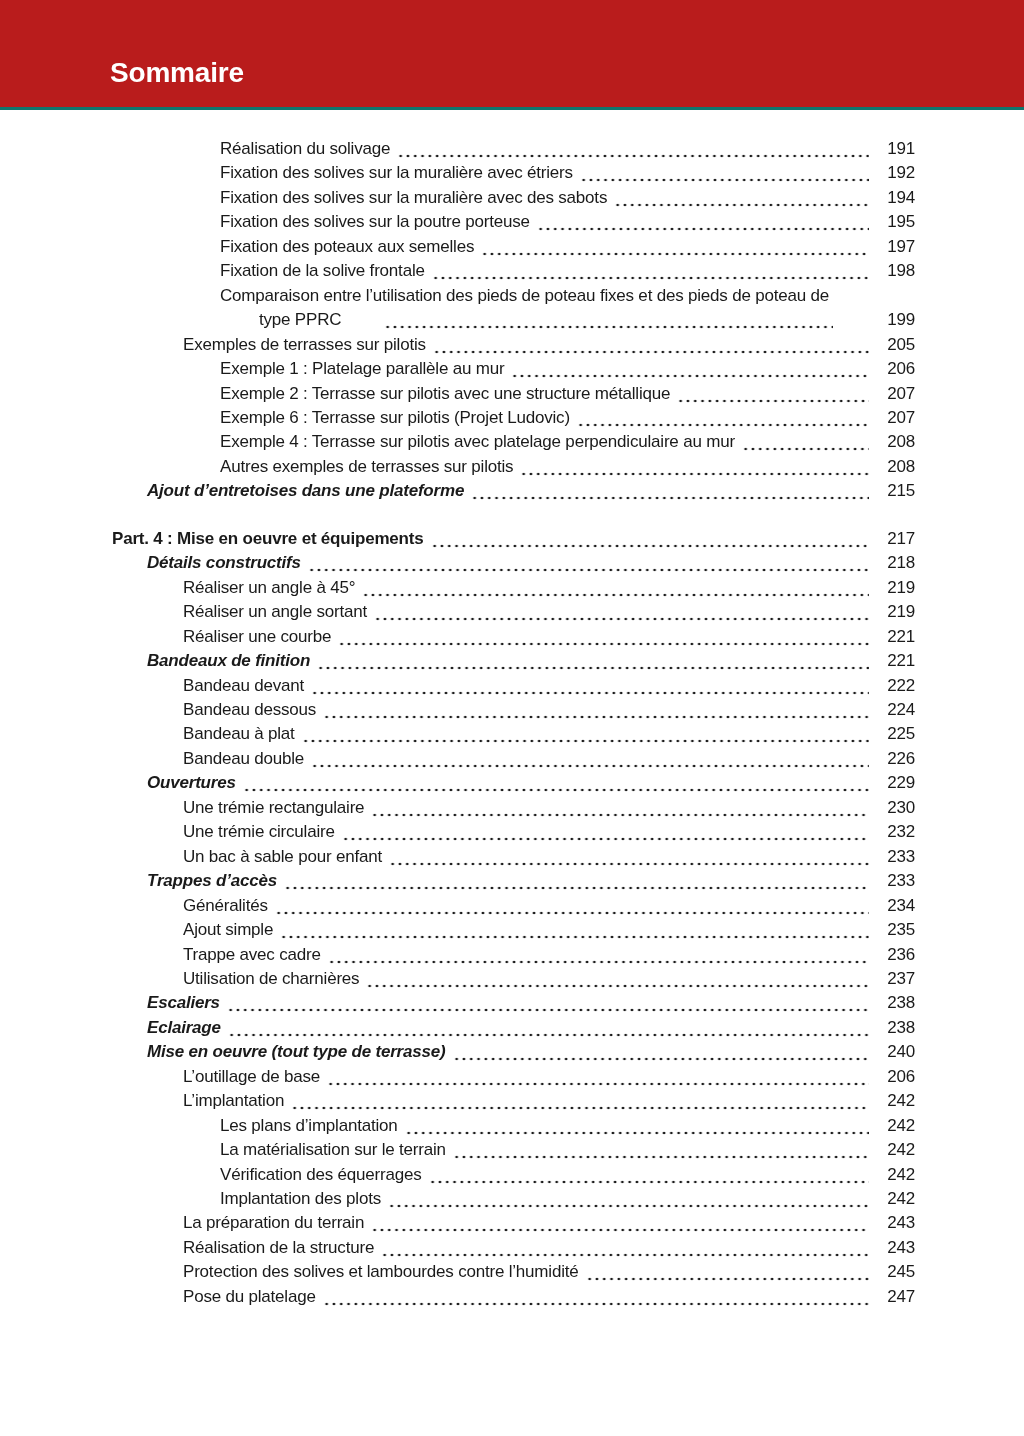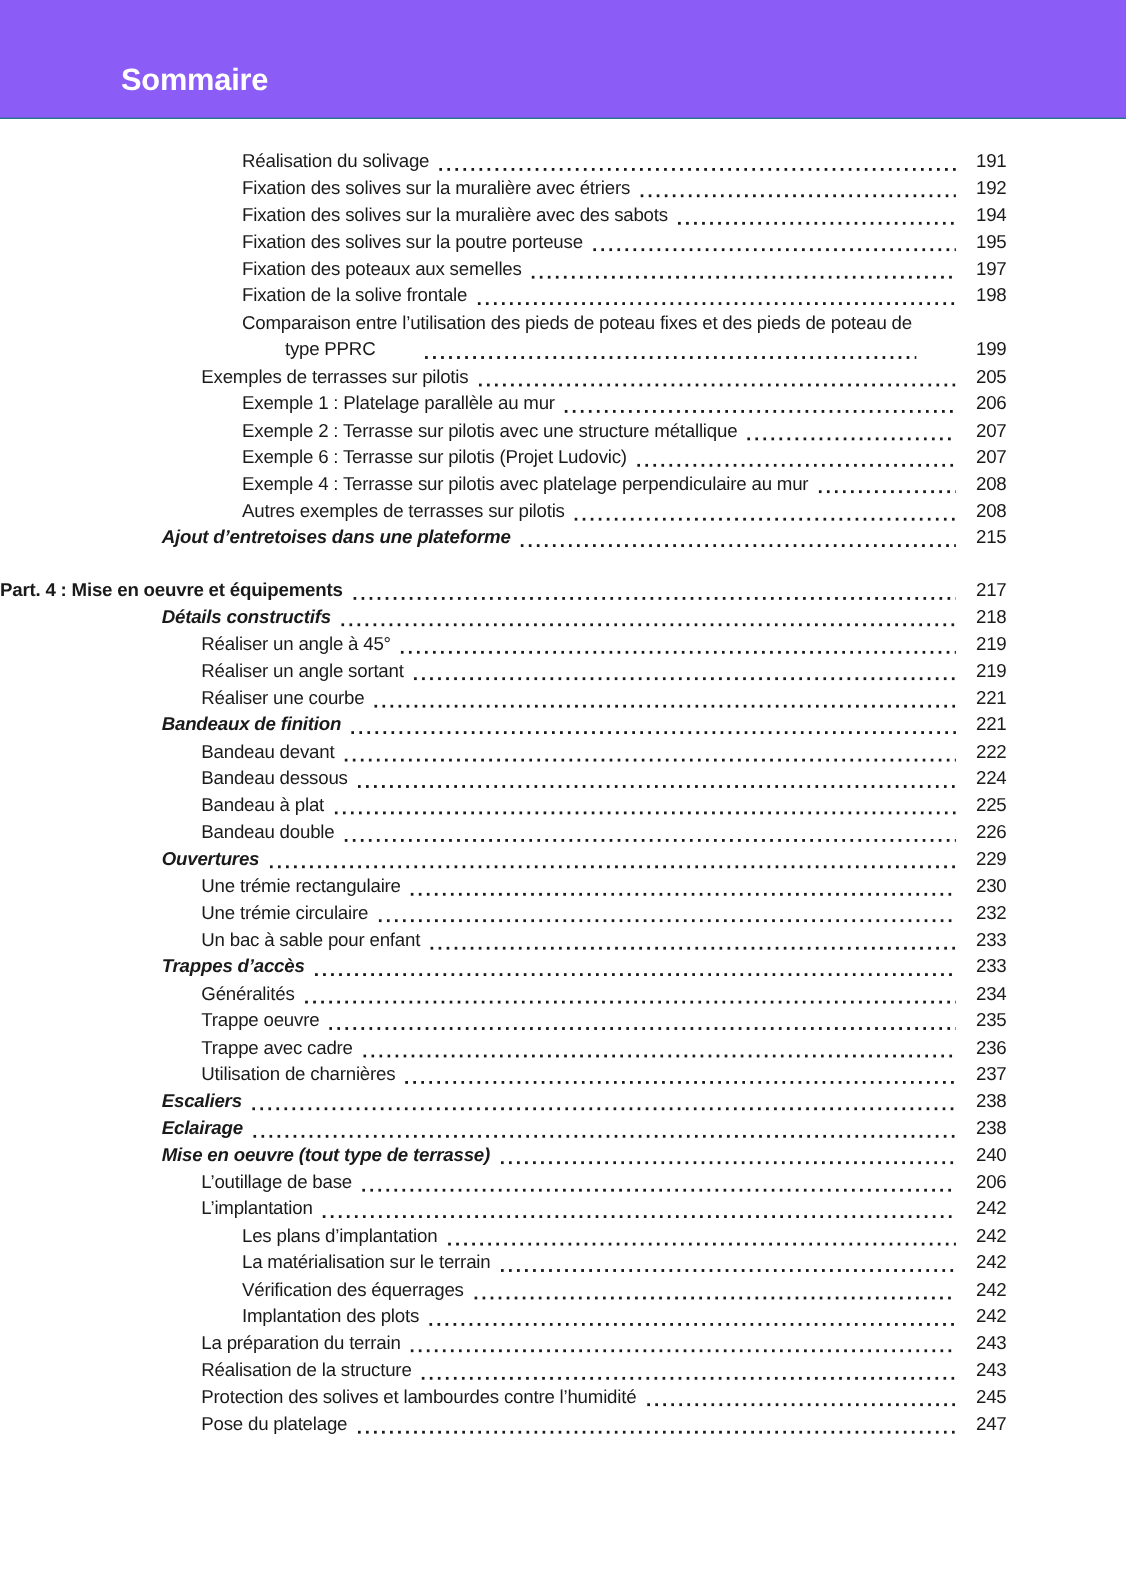--- a/index.html
+++ b/index.html
@@ -3,33 +3,33 @@
 <meta charset="utf-8">
 <style>
   html,body{margin:0;padding:0;}
   body{
     width:1024px;height:1436px;overflow:hidden;background:#ffffff;
     font-family:"Liberation Sans",sans-serif;
     font-size:17px;color:#1a1a1a;letter-spacing:-0.2px;
   }
   
   .band{
-    position:relative;height:107px;background:#8b5cf6;
-    border-bottom:1px solid #0f766e;
+    position:relative;height:107px;background:#b91c1c;
+    border-bottom:3px solid #0f766e;
   }
   .band h1{
     position:absolute;left:110px;top:59px;margin:0;
     font-size:28px;line-height:28px;font-weight:700;color:#ffffff;
     letter-spacing:-0.2px;
   }
   
   .toc{padding:27px 109px 0 0;}
   .row{display:flex;align-items:flex-start;line-height:24.45px;white-space:nowrap;justify-content:flex-end;}
   .row.gap{margin-top:23px;}
-  .lvl0{}
+  .lvl0{padding-left:112px;}
   .lvl1{padding-left:147px;}
   .lvl2{padding-left:183px;}
   .lvl3{padding-left:220px;}
   .lvl4{padding-left:259px;gap:36px;}
   .label{flex:0 0 auto;}
   .lvl0 > .label{font-weight:700;}
   .lvl1 > .label{font-weight:700;font-style:italic;}
   .leader{
     flex:1 1 auto;min-width:14px;height:24.45px;
     margin:0 10px 0 7px;
@@ -197,21 +197,21 @@
       <span class="label">Trappes d’accès</span>
       <span class="leader"></span>
       <span class="page">233</span>
     </div>
     <div class="row lvl2">
       <span class="label">Généralités</span>
       <span class="leader"></span>
       <span class="page">234</span>
     </div>
     <div class="row lvl2">
-      <span class="label">Trappe oeuvre</span>
+      <span class="label">Ajout simple</span>
       <span class="leader"></span>
       <span class="page">235</span>
     </div>
     <div class="row lvl2">
       <span class="label">Trappe avec cadre</span>
       <span class="leader"></span>
       <span class="page">236</span>
     </div>
     <div class="row lvl2">
       <span class="label">Utilisation de charnières</span>

